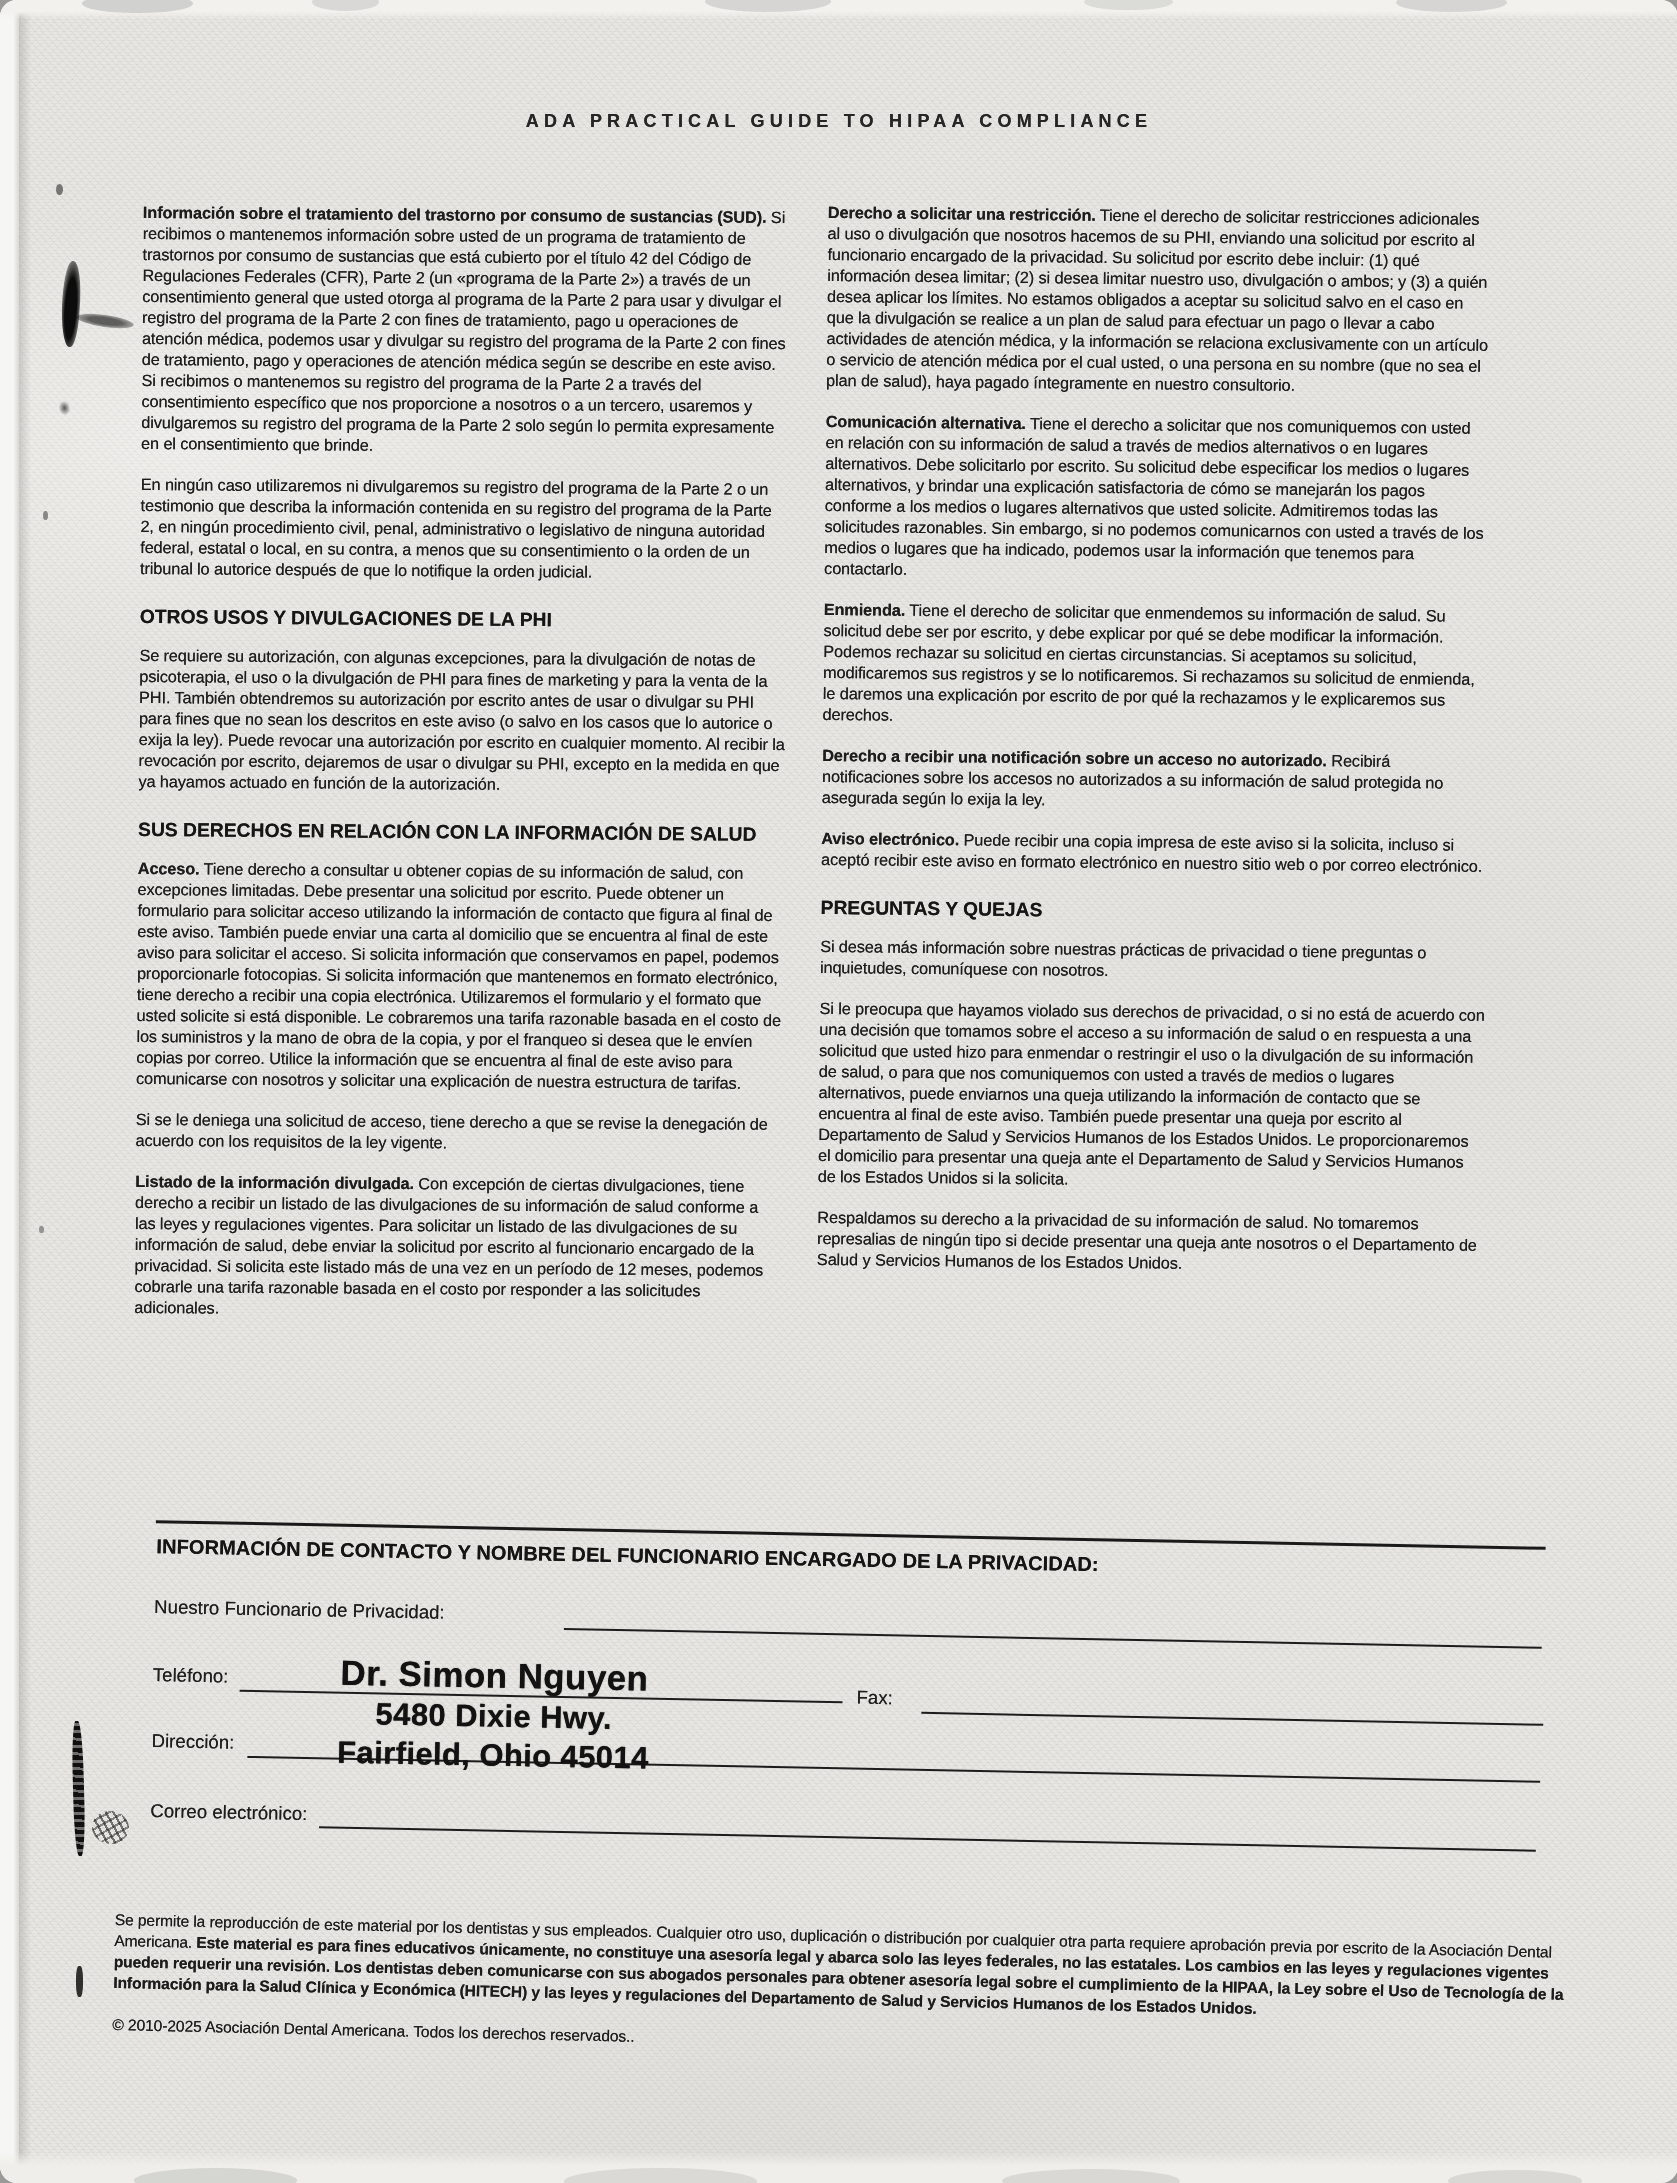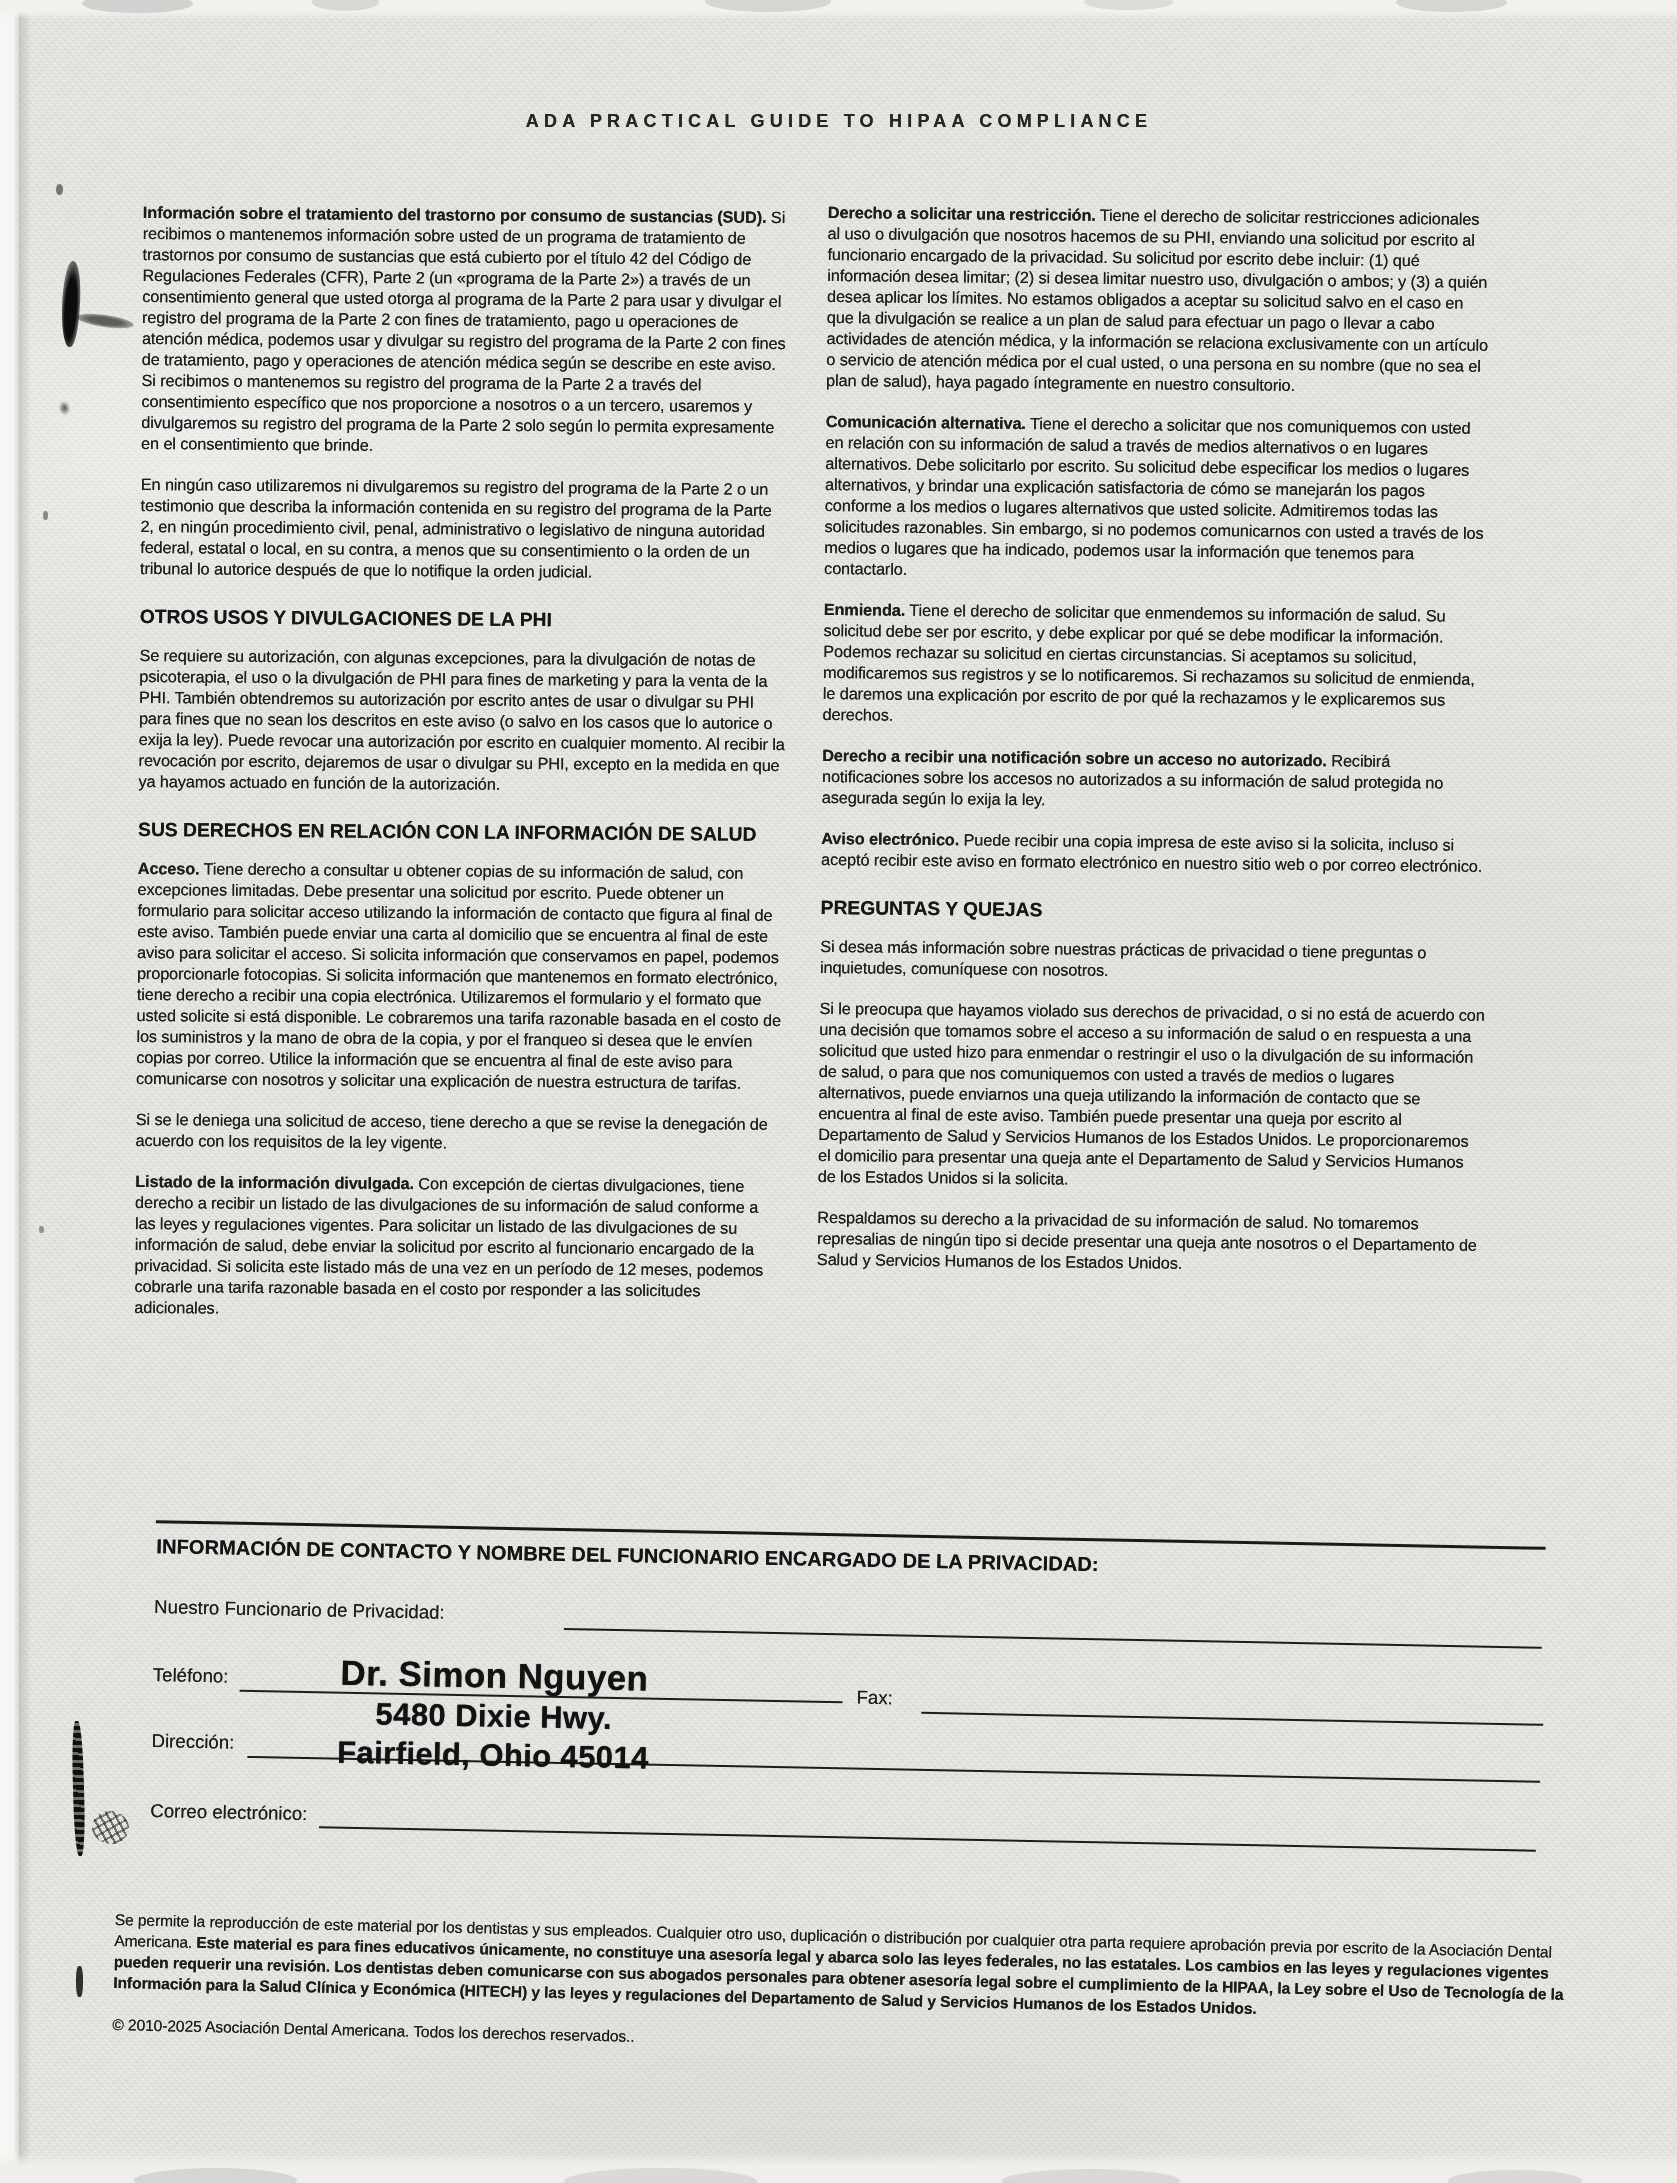--- a/index.html
+++ b/index.html
@@ -3,20 +3,21 @@
 <meta charset="utf-8">
 <style>
   html,body{margin:0;padding:0;background:#9a9a98;}
   .page{
     position:relative;
     width:1678px;height:2183px;
     background:#e8e7e3;
     overflow:hidden;
     font-family:"Liberation Sans", sans-serif;
     color:#1e1e1e;
+    border-radius:17px;
   }
   
   .page::before{
     content:"";position:absolute;inset:0;z-index:1;pointer-events:none;
     background:
       repeating-linear-gradient(47deg, rgba(90,90,88,0.05) 0 1.5px, rgba(0,0,0,0) 1.5px 5.2px),
       repeating-linear-gradient(-43deg, rgba(120,120,118,0.04) 0 1.5px, rgba(0,0,0,0) 1.5px 6.7px),
       repeating-linear-gradient(0deg, rgba(110,110,108,0.05) 0 0.7px, rgba(0,0,0,0) 0.7px 3px);
   }
   .page::after{

